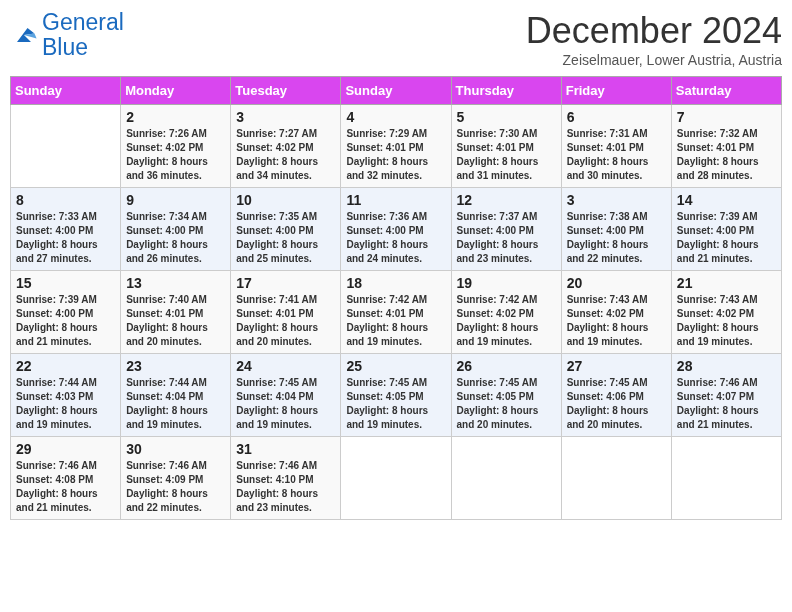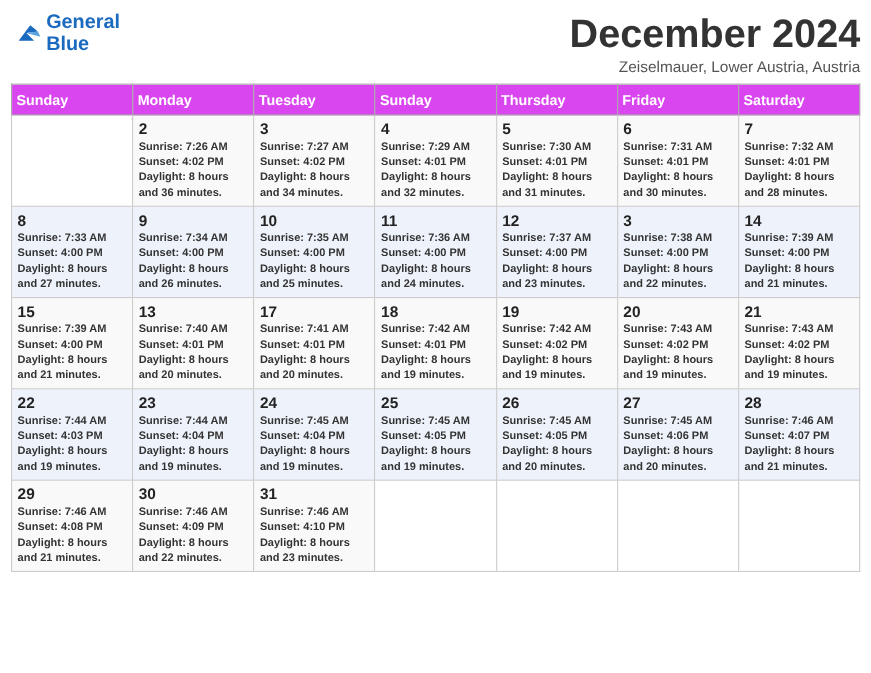--- a/index.html
+++ b/index.html
@@ -15,38 +15,38 @@
       justify-content: space-between;
       align-items: flex-start;
       margin-bottom: 8px;
     }
     .logo {
       display: flex;
       align-items: center;
       gap: 4px;
     }
     .logo-text {
-      font-size: 18px;
-      font-weight: bold;
+      font-size: 23px;
+      font-weight: normal;
       color: #333;
       line-height: 1.1;
     }
     .logo-text span {
       color: #1a6abf;
     }
     .logo-bird {
       width: 28px;
       height: 28px;
     }
     .title-block {
       text-align: right;
     }
     .month-title {
       font-size: 36px;
-      font-weight: bold;
+      font-weight: normal;
       color: #333;
     }
     .subtitle {
       font-size: 14px;
       color: #555;
     }
     table {
       width: 100%;
       border-collapse: collapse;
       table-layout: fixed;

